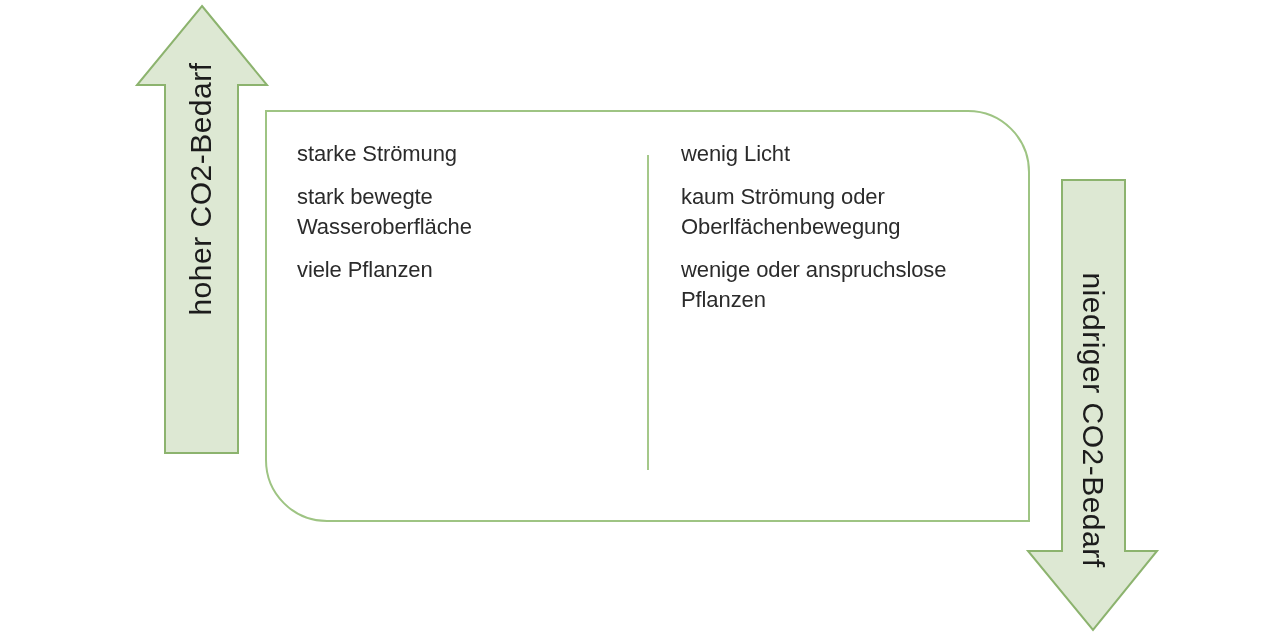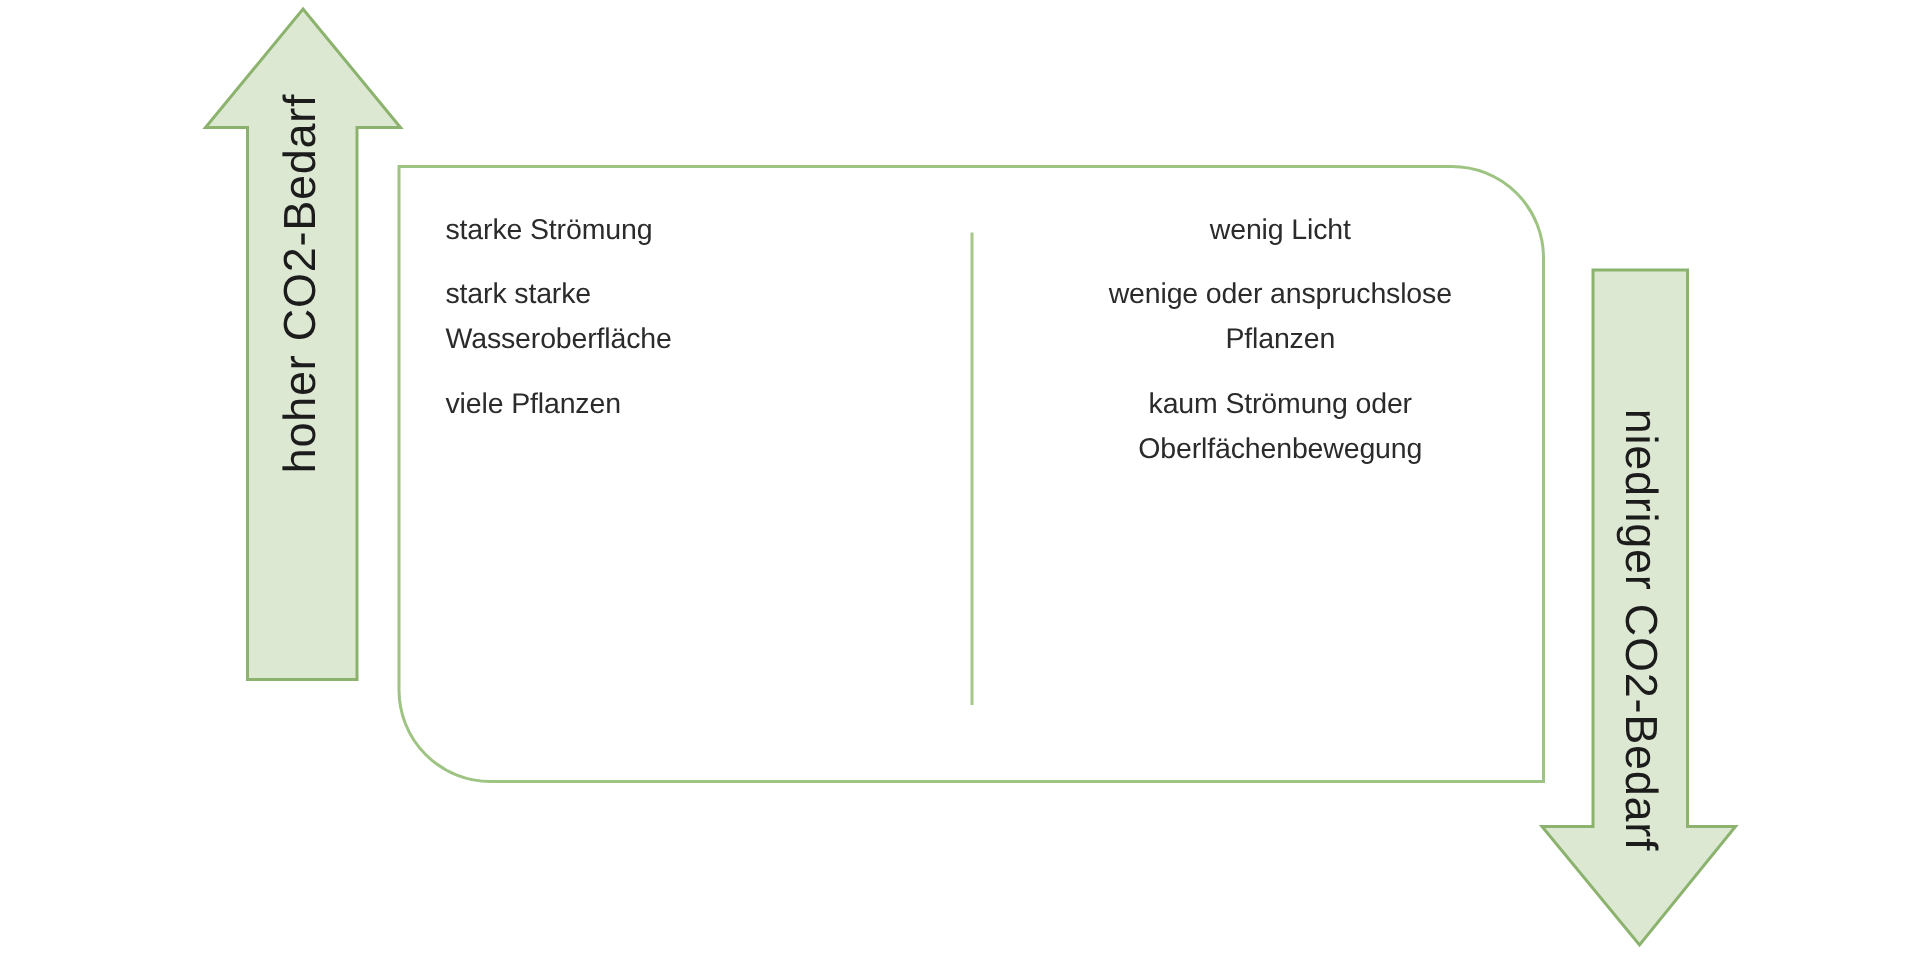--- a/index.html
+++ b/index.html
@@ -62,24 +62,24 @@
     width: 2px;
     height: 315px;
     background: #a5c88a;
   }
   .col {
     position: absolute;
     top: 139px;
     width: 345px;
   }
   .col.left  { left: 297px; }
-  .col.right { left: 681px; text-align: center; }
+  .col.right { left: 681px; }
   .col p {
     margin: 0 0 13px 0;
-    font-size: 19px;
+    font-size: 22px;
     line-height: 30px;
     color: #2b2b2b;
     letter-spacing: -0.1px;
     white-space: pre-line;
   }
 </style>
 </head>
 <body>
 
 <div class="canvas">
@@ -92,26 +92,26 @@
   <div class="arrow-label up">hoher CO2-Bedarf</div>
 
   <div class="arrow-label down">niedriger CO2-Bedarf</div>
 
   <div class="panel"></div>
 
   <div class="divider"></div>
 
   <div class="col left">
     <p>starke Strömung</p>
-    <p>stark starke
+    <p>stark bewegte
 Wasseroberfläche</p>
     <p>viele Pflanzen</p>
   </div>
 
   <div class="col right">
     <p>wenig Licht</p>
+    <p>kaum Strömung oder
+Oberlfächenbewegung</p>
     <p>wenige oder anspruchslose
 Pflanzen</p>
-    <p>kaum Strömung oder
-Oberlfächenbewegung</p>
   </div>
 
 </div>
 
 </body></html>

